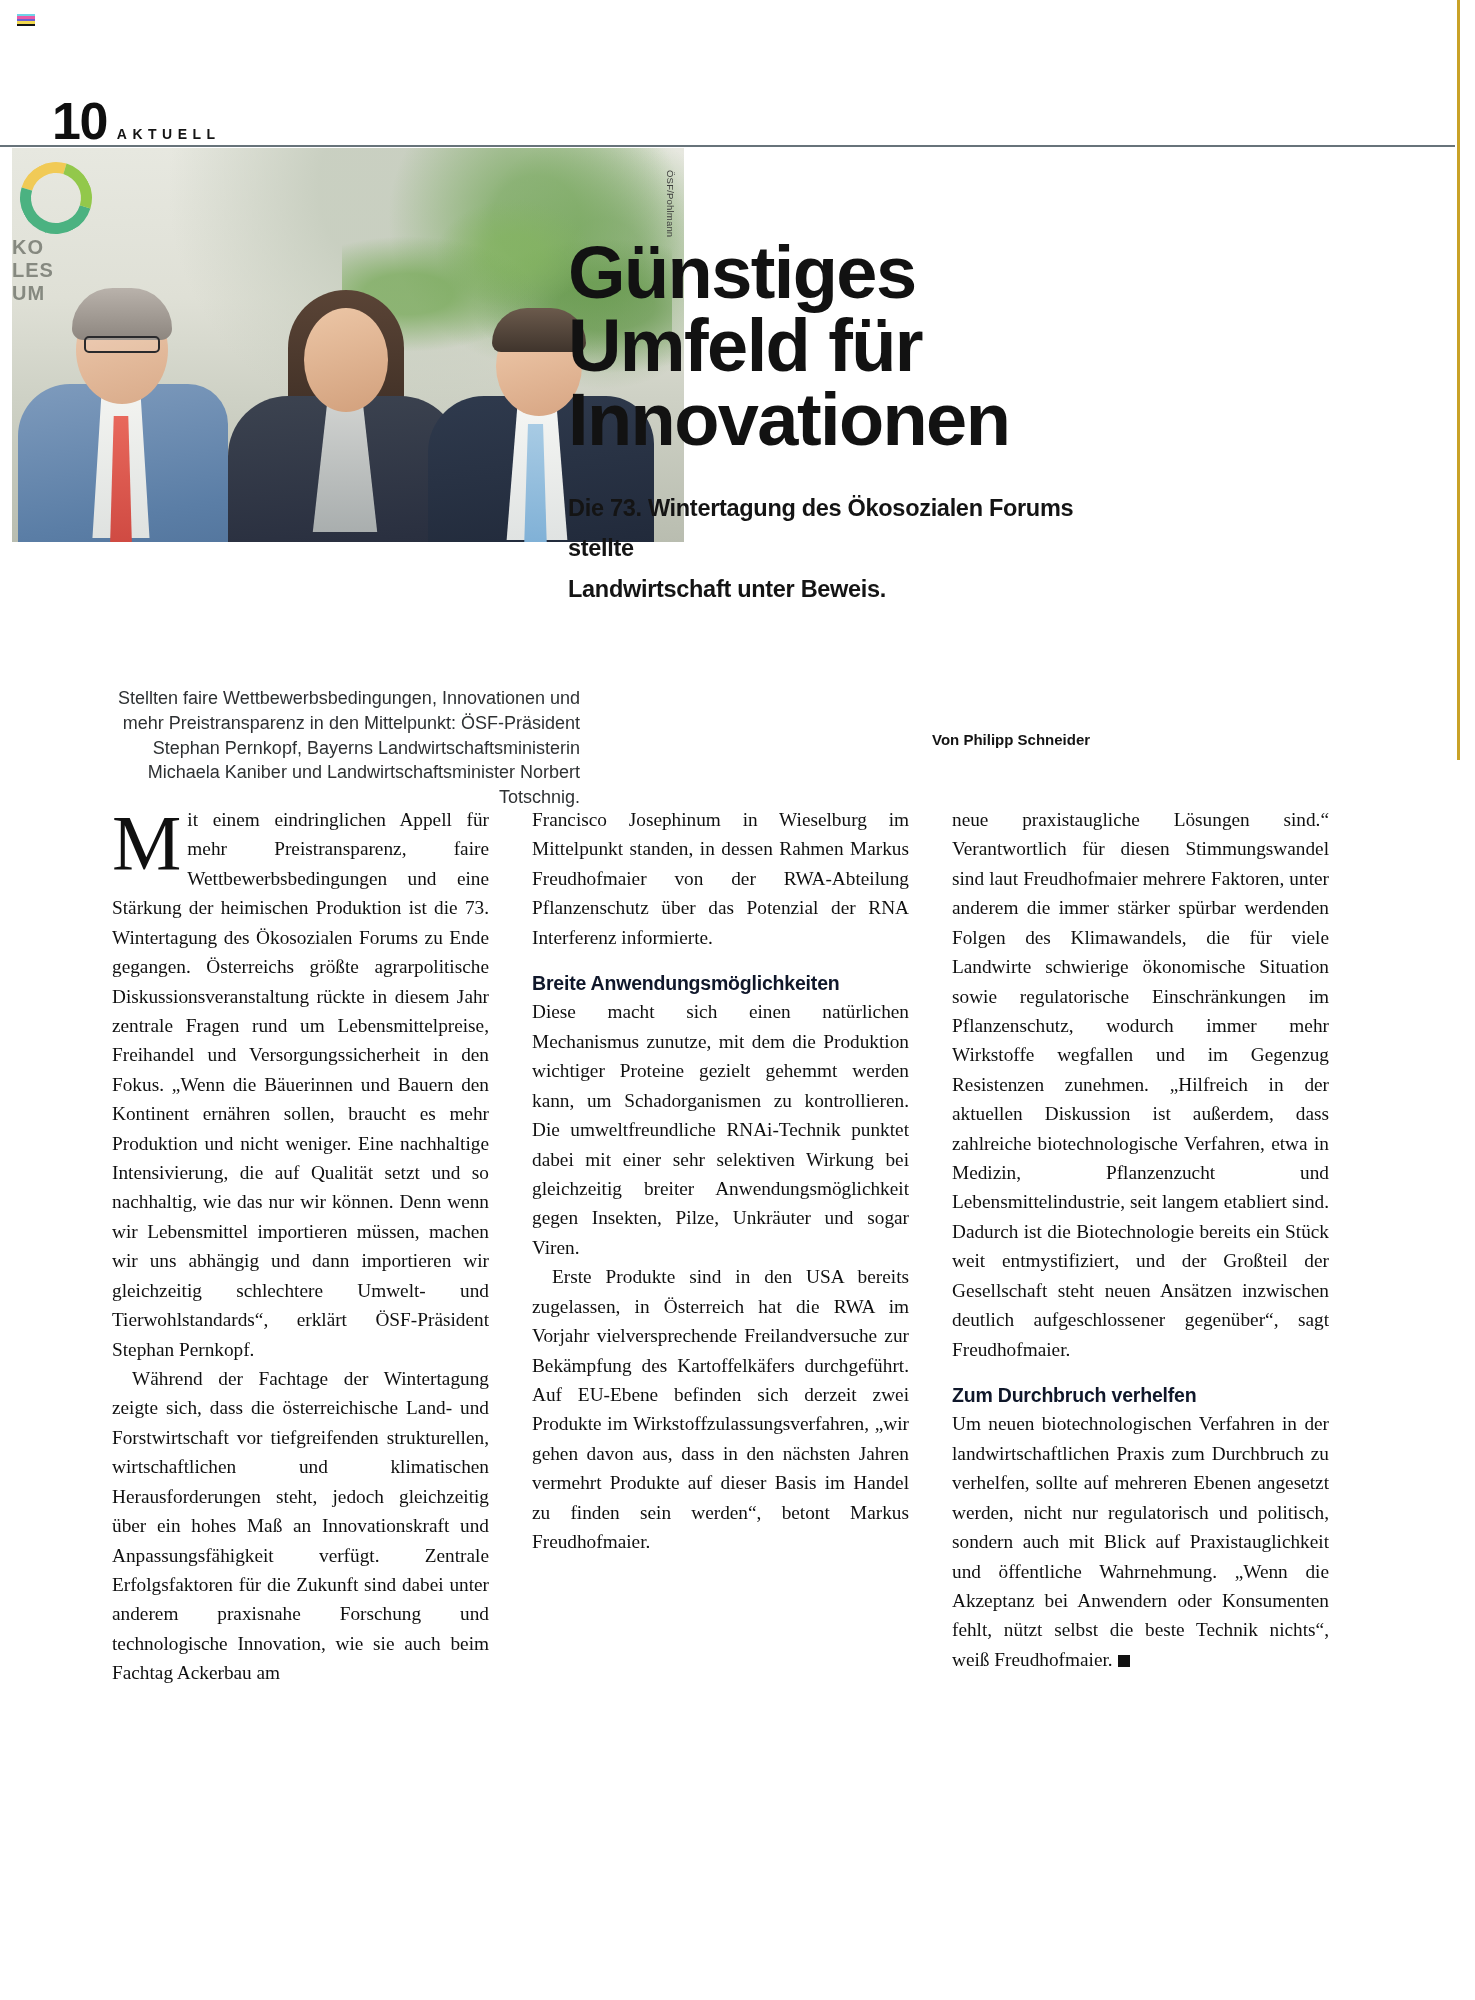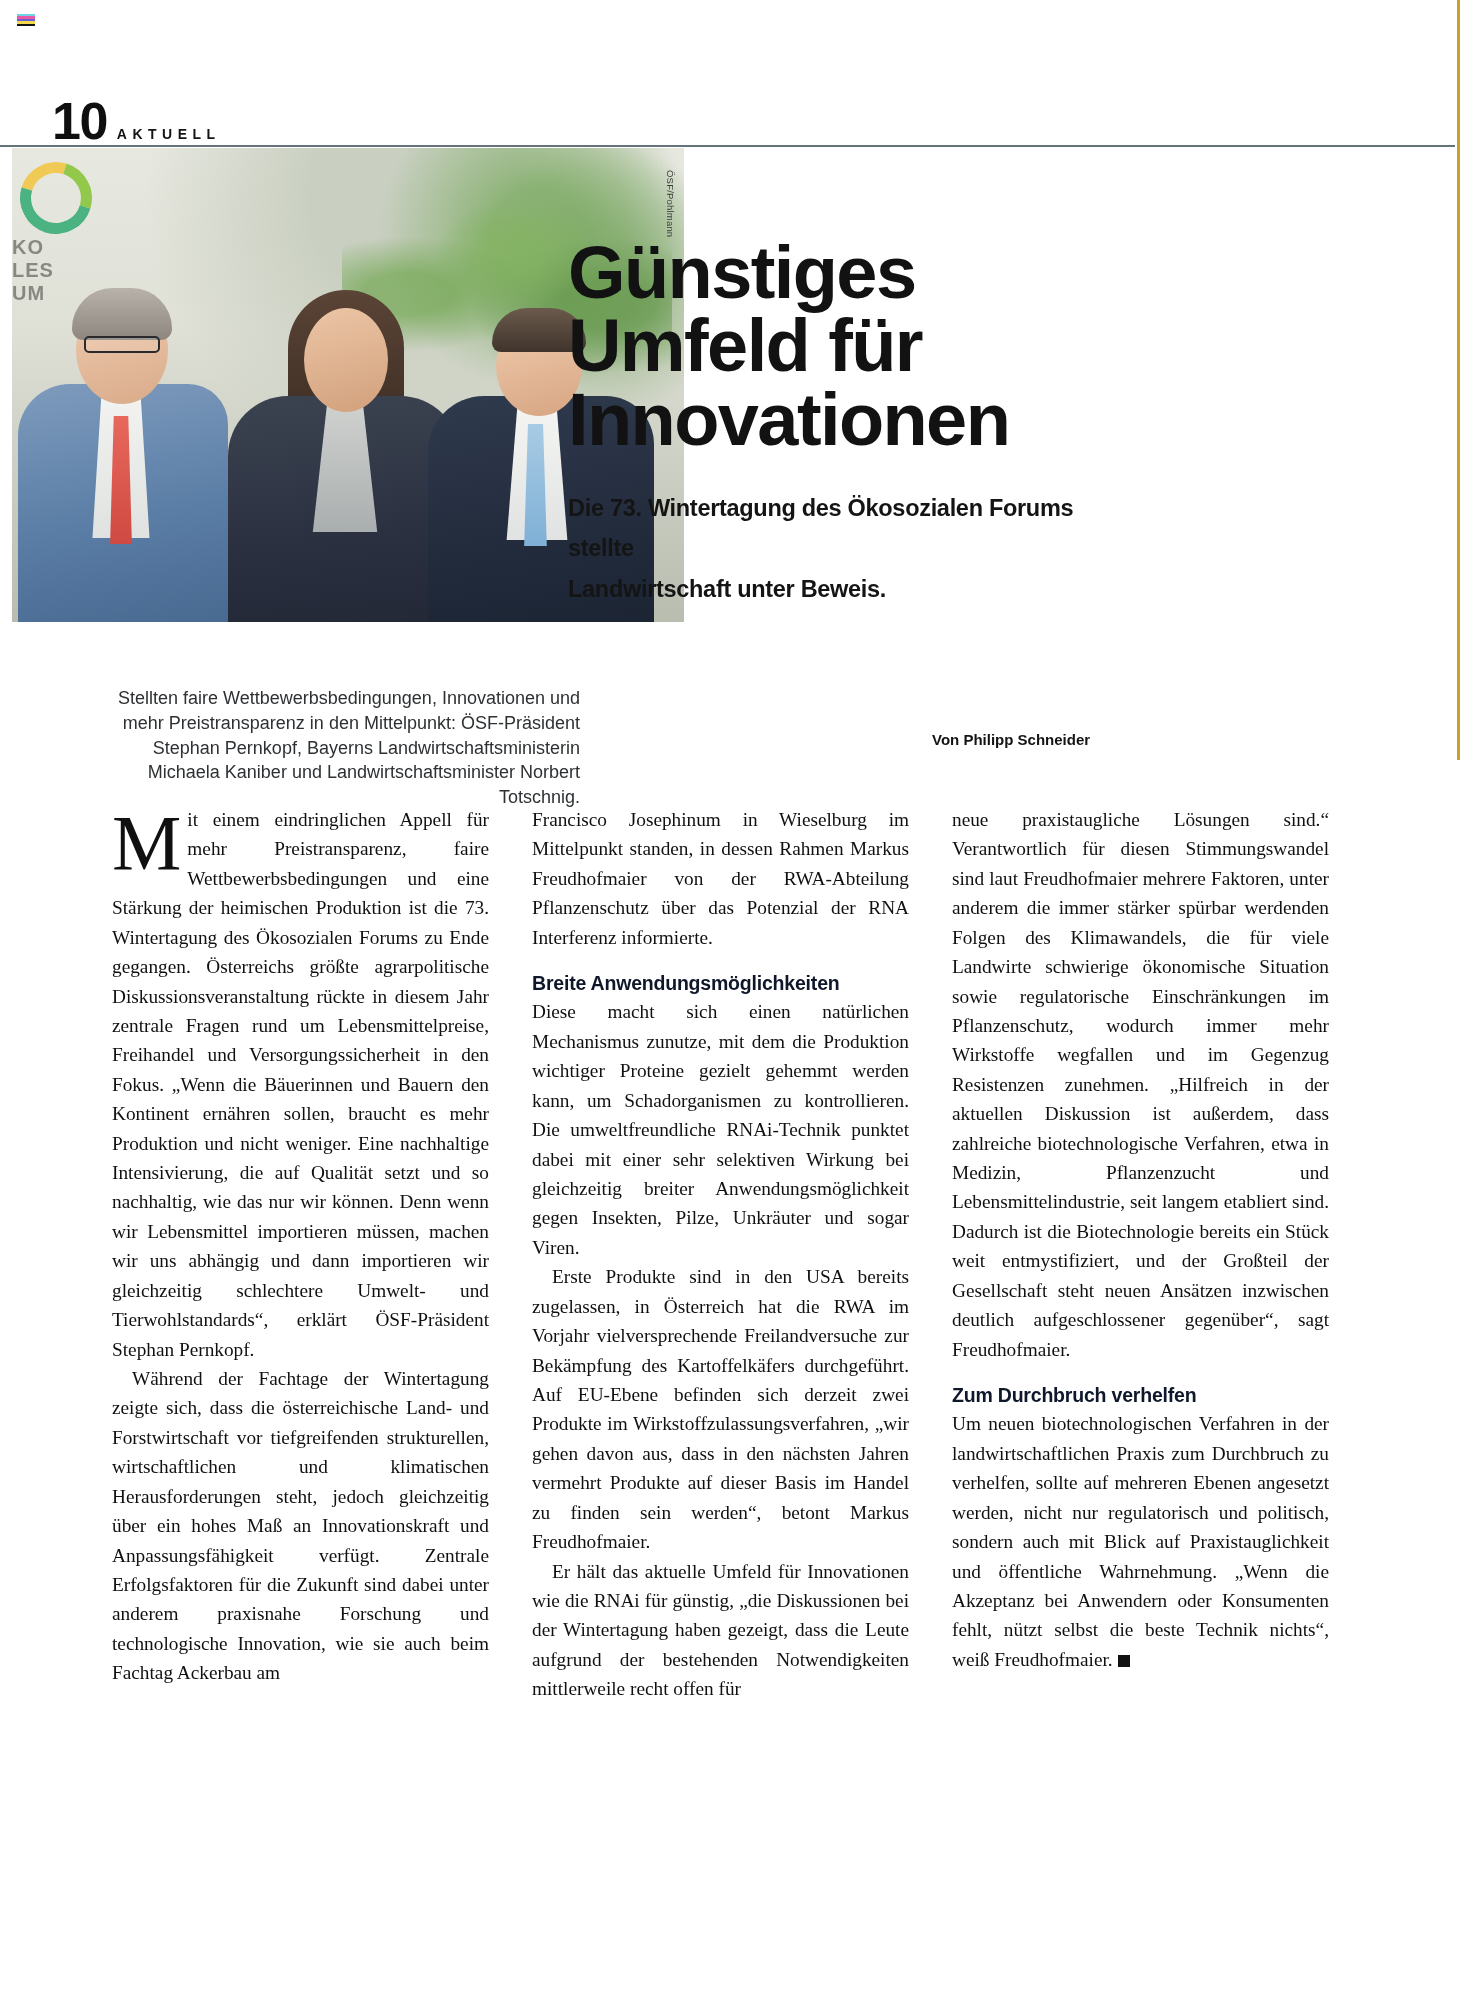--- a/index.html
+++ b/index.html
@@ -81,21 +81,21 @@
     background: #4c5a63;
     opacity: .85;
   }
 
   
   .photo-wrap {
     position: absolute;
     left: 12px;
     top: 148px;
     width: 672px;
-    height: 474px;
+    height: 394px;
     overflow: hidden;
     background: #d8d9d1;
   }
   .photo {
     position: absolute;
     inset: 0;
     background:
       radial-gradient(circle at 78% 18%, rgba(122,170,96,.75) 0 7%, rgba(122,170,96,0) 24%),
       radial-gradient(circle at 88% 28%, rgba(102,152,80,.6) 0 6%, rgba(102,152,80,0) 20%),
       radial-gradient(circle at 60% 10%, rgba(198,205,190,.9) 0 18%, rgba(198,205,190,0) 46%),
@@ -392,21 +392,20 @@
     <div class="col">
       <p class="lead">Mit einem eindringlichen Appell für mehr Preistransparenz, faire Wettbewerbsbedingungen und eine Stärkung der heimischen Produktion ist die 73. Wintertagung des Ökosozialen Forums zu Ende gegangen. Österreichs größte agrarpolitische Diskussionsveranstaltung rückte in diesem Jahr zentrale Fragen rund um Lebensmittelpreise, Freihandel und Versorgungssicherheit in den Fokus. „Wenn die Bäuerinnen und Bauern den Kontinent ernähren sollen, braucht es mehr Produktion und nicht weniger. Eine nachhaltige Intensivierung, die auf Qualität setzt und so nachhaltig, wie das nur wir können. Denn wenn wir Lebensmittel importieren müssen, machen wir uns abhängig und dann importieren wir gleichzeitig schlechtere Umwelt- und Tierwohlstandards“, erklärt ÖSF-Präsident Stephan Pernkopf.</p>
       <p>Während der Fachtage der Wintertagung zeigte sich, dass die österreichische Land- und Forstwirtschaft vor tiefgreifenden strukturellen, wirtschaftlichen und klimatischen Herausforderungen steht, jedoch gleichzeitig über ein hohes Maß an Innovationskraft und Anpassungsfähigkeit verfügt. Zentrale Erfolgsfaktoren für die Zukunft sind dabei unter anderem praxisnahe Forschung und technologische Innovation, wie sie auch beim Fachtag Ackerbau am</p>
     </div>
 
     <div class="col">
       <p>Francisco Josephinum in Wieselburg im Mittelpunkt standen, in dessen Rahmen Markus Freudhofmaier von der RWA-Abteilung Pflanzenschutz über das Potenzial der RNA Interferenz informierte.</p>
       <h3 class="sub">Breite Anwendungsmöglichkeiten</h3>
       <p>Diese macht sich einen natürlichen Mechanismus zunutze, mit dem die Produktion wichtiger Proteine gezielt gehemmt werden kann, um Schadorganismen zu kontrollieren. Die umweltfreundliche RNAi-Technik punktet dabei mit einer sehr selektiven Wirkung bei gleichzeitig breiter Anwendungsmöglichkeit gegen Insekten, Pilze, Unkräuter und sogar Viren.</p>
       <p>Erste Produkte sind in den USA bereits zugelassen, in Österreich hat die RWA im Vorjahr vielversprechende Freilandversuche zur Bekämpfung des Kartoffelkäfers durchgeführt. Auf EU-Ebene befinden sich derzeit zwei Produkte im Wirkstoffzulassungsverfahren, „wir gehen davon aus, dass in den nächsten Jahren vermehrt Produkte auf dieser Basis im Handel zu finden sein werden“, betont Markus Freudhofmaier.</p>
-      <p>Er hält das aktuelle Umfeld für Innovationen wie die RNAi für günstig, „die Diskussionen bei der Wintertagung haben gezeigt, dass die Leute aufgrund der bestehenden Notwendigkeiten mittlerweile recht offen für</p>
     </div>
 
     <div class="col">
       <p>neue praxistaugliche Lösungen sind.“ Verantwortlich für diesen Stimmungswandel sind laut Freudhofmaier mehrere Faktoren, unter anderem die immer stärker spürbar werdenden Folgen des Klimawandels, die für viele Landwirte schwierige ökonomische Situation sowie regulatorische Einschränkungen im Pflanzenschutz, wodurch immer mehr Wirkstoffe wegfallen und im Gegenzug Resistenzen zunehmen. „Hilfreich in der aktuellen Diskussion ist außerdem, dass zahlreiche biotechnologische Verfahren, etwa in Medizin, Pflanzenzucht und Lebensmittelindustrie, seit langem etabliert sind. Dadurch ist die Biotechnologie bereits ein Stück weit entmystifiziert, und der Großteil der Gesellschaft steht neuen Ansätzen inzwischen deutlich aufgeschlossener gegenüber“, sagt Freudhofmaier.</p>
       <h3 class="sub">Zum Durchbruch verhelfen</h3>
       <p><span>Um neuen biotechnologischen Verfahren in der landwirtschaftlichen Praxis zum Durchbruch zu verhelfen, sollte auf mehreren Ebenen angesetzt werden, nicht nur regulatorisch und politisch, sondern auch mit Blick auf Praxistauglichkeit und öffentliche Wahrnehmung. „Wenn die Akzeptanz bei Anwendern oder Konsumenten fehlt, nützt selbst die beste Technik nichts“, weiß Freudhofmaier.</span><span class="end-mark"></span></p>
     </div>
 
   </div>
 

